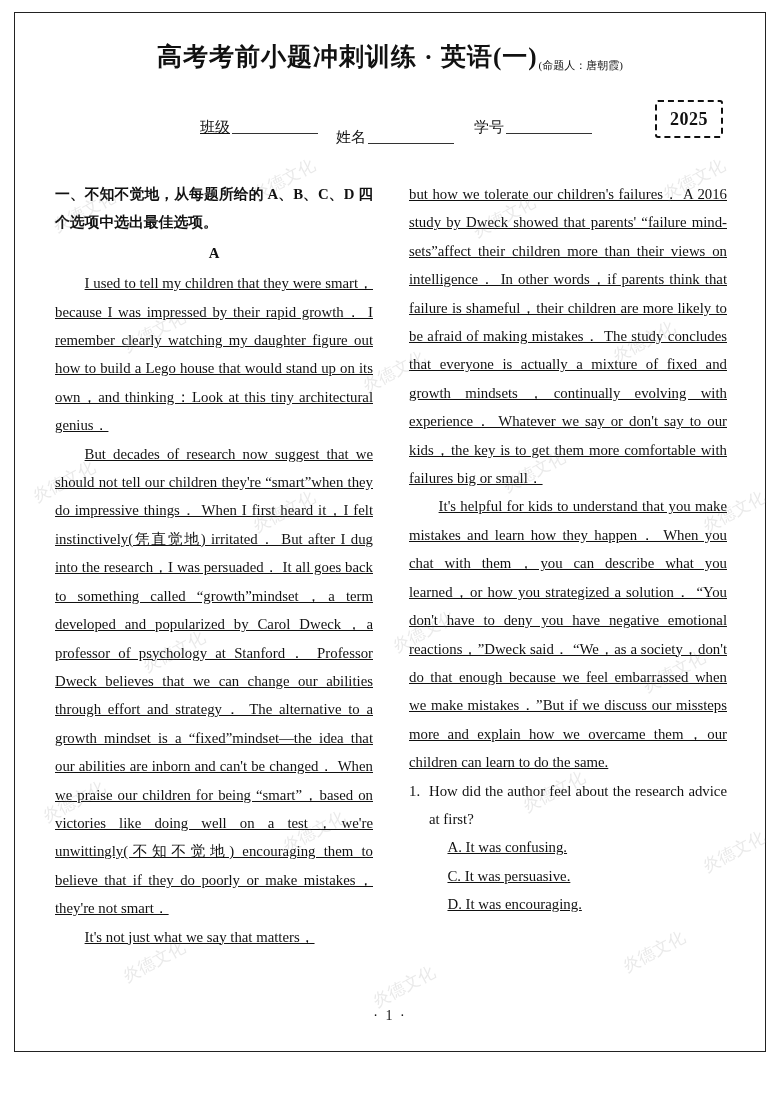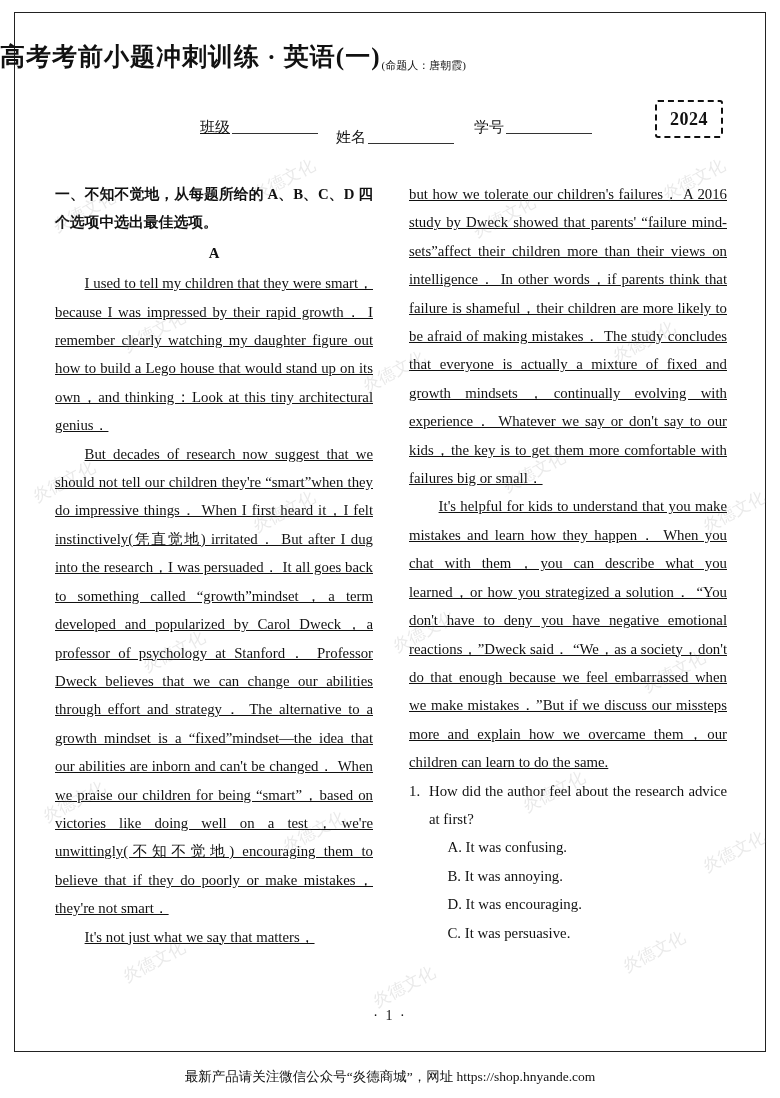--- a/index.html
+++ b/index.html
@@ -25,21 +25,21 @@
     border: 1px solid #222;
     box-sizing: border-box;
   }
 
   
   .header {
     position: absolute;
     left: 0;
     top: 40px;
     width: 780px;
-    text-align: left;
+    text-align: center;
   }
   .title-line {
     display: inline-block;
     white-space: nowrap;
   }
   .doc-title {
     font-family: "Liberation Serif", serif;
     font-weight: bold;
     font-size: 25px;
     letter-spacing: 1px;
@@ -139,20 +139,21 @@
     position: relative;
   }
   .q-item .q-num {
     position: absolute;
     left: 0;
   }
   .opt {
     margin: 0;
     text-indent: 0;
     padding-left: 2.6em;
+    text-decoration: underline;
   }
 
   
   .page-num {
     position: absolute;
     left: 0;
     top: 1008px;
     width: 780px;
     text-align: center;
     font-size: 14px;
@@ -198,48 +199,46 @@
       <span class="label">班级</span><span class="rule"></span>
     </div>
     <div class="field f2">
       <span class="label">姓名</span><span class="rule"></span>
     </div>
     <div class="field f3">
       <span class="label">学号</span><span class="rule"></span>
     </div>
   </div>
 
-  <div class="year-stamp">2024</div>
+  <div class="year-stamp">2025</div>
 
   <div class="columns">
 
     <div class="col left">
       <p class="section-head">一、不知不觉地，从每题所给的 A、B、C、D 四个选项中选出最佳选项。</p>
       <p class="passage-letter">A</p>
       <p class="para">I used to tell my children that they were smart，because I was impressed by their rapid growth． I remember clearly watching my daughter figure out how to build a Lego house that would stand up on its own，and thinking：Look at this tiny architectural genius．</p>
       <p class="para">But decades of research now suggest that we should not tell our children they're “smart”when they do impressive things． When I first heard it，I felt instinctively(凭直觉地) irritated． But after I dug into the research，I was persuaded． It all goes back to something called “growth”mindset，a term developed and popularized by Carol Dweck，a professor of psychology at Stanford． Professor Dweck believes that we can change our abilities through effort and strategy． The alternative to a growth mindset is a “fixed”mindset—the idea that our abilities are inborn and can't be changed． When we praise our children for being “smart”，based on victories like doing well on a test，we're unwittingly(不知不觉地) encouraging them to believe that if they do poorly or make mistakes，they're not smart．</p>
       <p class="para">It's not just what we say that matters，</p>
     </div>
 
     <div class="col right">
       <p class="cont">but how we tolerate our children's failures． A 2016 study by Dweck showed that parents' “failure mind-sets”affect their children more than their views on intelligence． In other words，if parents think that failure is shameful，their children are more likely to be afraid of making mistakes． The study concludes that everyone is actually a mixture of fixed and growth mindsets，continually evolving with experience． Whatever we say or don't say to our kids，the key is to get them more comfortable with failures big or small．</p>
       <p class="para">It's helpful for kids to understand that you make mistakes and learn how they happen． When you chat with them，you can describe what you learned，or how you strategized a solution． “You don't have to deny you have negative emotional reactions，”Dweck said． “We，as a society，don't do that enough because we feel embarrassed when we make mistakes．”But if we discuss our missteps more and explain how we overcame them，our children can learn to do the same.</p>
       <p class="q-item">
         <span class="q-num">1.</span><span>How did the author feel about the research advice at first?</span>
       </p>
       <p class="opt">A. It was confusing.</p>
-      <p class="opt">B. It was annoying.</p>
+      <p class="opt">C. It was persuasive.</p>
       <p class="opt">D. It was encouraging.</p>
-      <p class="opt">C. It was persuasive.</p>
     </div>
 
   </div>
 
   <div class="page-num">·  1  ·</div>
-  <div class="footer-note">最新产品请关注微信公众号“炎德商城”，网址 https://shop.hnyande.com</div>
 
   <div class="wm" style="left:50px;  top:200px;">炎德文化</div>
   <div class="wm" style="left:250px; top:168px;">炎德文化</div>
   <div class="wm" style="left:470px; top:205px;">炎德文化</div>
   <div class="wm" style="left:660px; top:168px;">炎德文化</div>
   <div class="wm" style="left:120px; top:320px;">炎德文化</div>
   <div class="wm" style="left:360px; top:360px;">炎德文化</div>
   <div class="wm" style="left:610px; top:330px;">炎德文化</div>
   <div class="wm" style="left:30px;  top:470px;">炎德文化</div>
   <div class="wm" style="left:250px; top:500px;">炎德文化</div>

